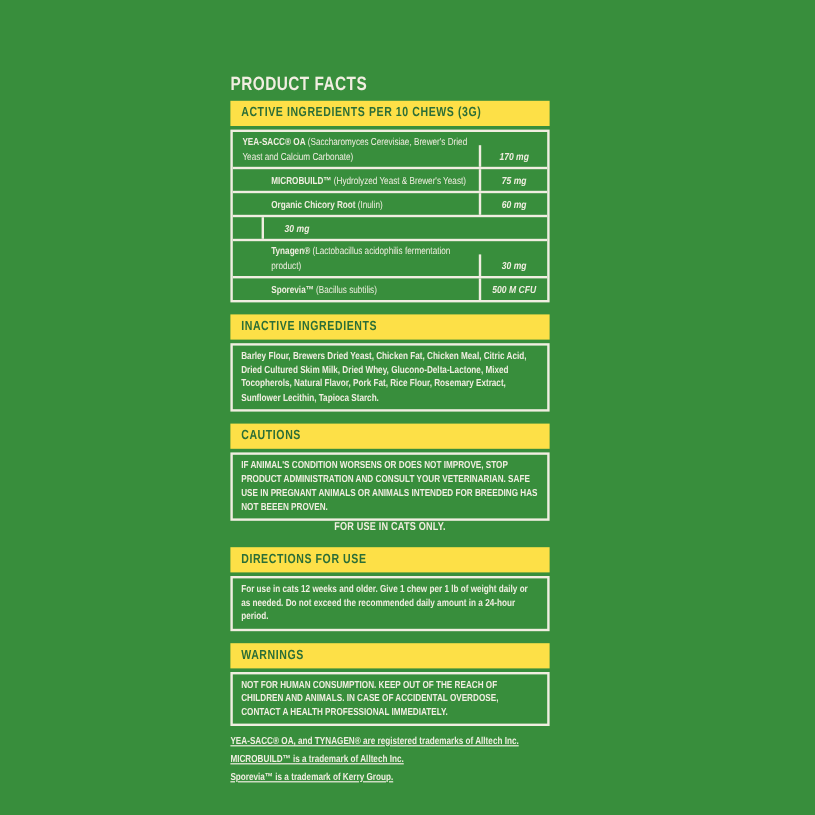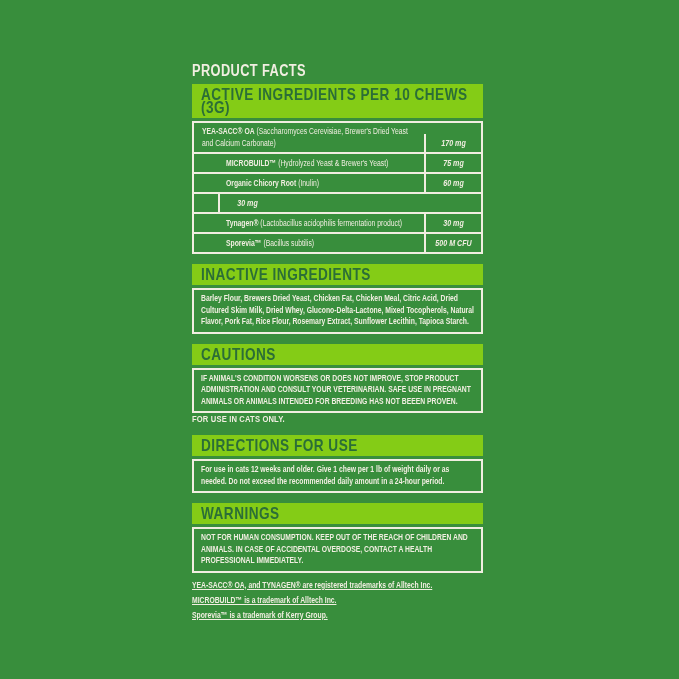--- a/index.html
+++ b/index.html
@@ -2,51 +2,51 @@
 <html><head>
 <meta charset="utf-8">
 <style>
   html,body { margin:0; padding:0; }
   body {
     width:679px; height:679px;
     background:#388e3c;
     font-family:"Liberation Sans", sans-serif;
     position:relative; overflow:hidden;
   }
-  .label { position:absolute; left:192px; top:62px; width:291px; color:#f1eee1; }
+  .label { position:absolute; left:192px; top:62px; width:266px; color:#f1eee1; }
 
   
   .sq  { transform:scaleX(0.8); transform-origin:left top; width:125%; display:block; }
   .sqc { transform:scaleX(0.84); transform-origin:center top; display:block; text-align:center; }
 
   .title { font-size:16px; line-height:18px; font-weight:bold; letter-spacing:0.5px; margin-bottom:4px; }
 
   .hdr-box {
-    background:#84cc16; color:#2b6e37;
-    font-weight:bold; font-size:17px; line-height:13px;
+    background:#fde047; color:#2b6e37;
+    font-weight:bold; font-size:11px; line-height:13px;
     padding:4px 9px; letter-spacing:0.6px; margin-bottom:3px;
   }
 
   .tbl { border:2px solid #f1eee1; margin-bottom:10px; }
   .row { display:flex; align-items:flex-end; }
   .row + .row { border-top:2px solid #f1eee1;padding-left:24px; }
   .cell-name { flex:1; padding:2px 4px 3px 8px; font-size:8.5px; line-height:12px; }
   .cell-name .nm  { font-weight:bold; }
   .cell-name .reg { font-weight:normal; }
   .cell-amt { width:53px; border-left:2px solid #f1eee1; padding:3px 1px; font-weight:bold; font-size:8.5px; line-height:12px;font-style:italic; }
 
   .body-box {
     border:2px solid #f1eee1;
     padding:3px 7px 4px;
     font-weight:bold; font-size:8.5px; line-height:11.5px;
     margin-bottom:10px;
   }
   .body-box.tight { margin-bottom:0; }
 
-  .note { font-weight:bold; font-size:9.5px; line-height:12px; margin-bottom:10px; letter-spacing:0.2px; }
+  .note { font-weight:bold; font-size:9.5px; line-height:12px; margin-bottom:10px; letter-spacing:0.2px;text-align:center; }
 
   .footer { margin-top:5px; font-size:8.5px; line-height:15px; font-weight:bold;text-decoration:underline; }
 </style>
 </head>
 <body>
 
 <div class="label">
 
   <div class="title">
     <span class="sq">PRODUCT FACTS</span>

